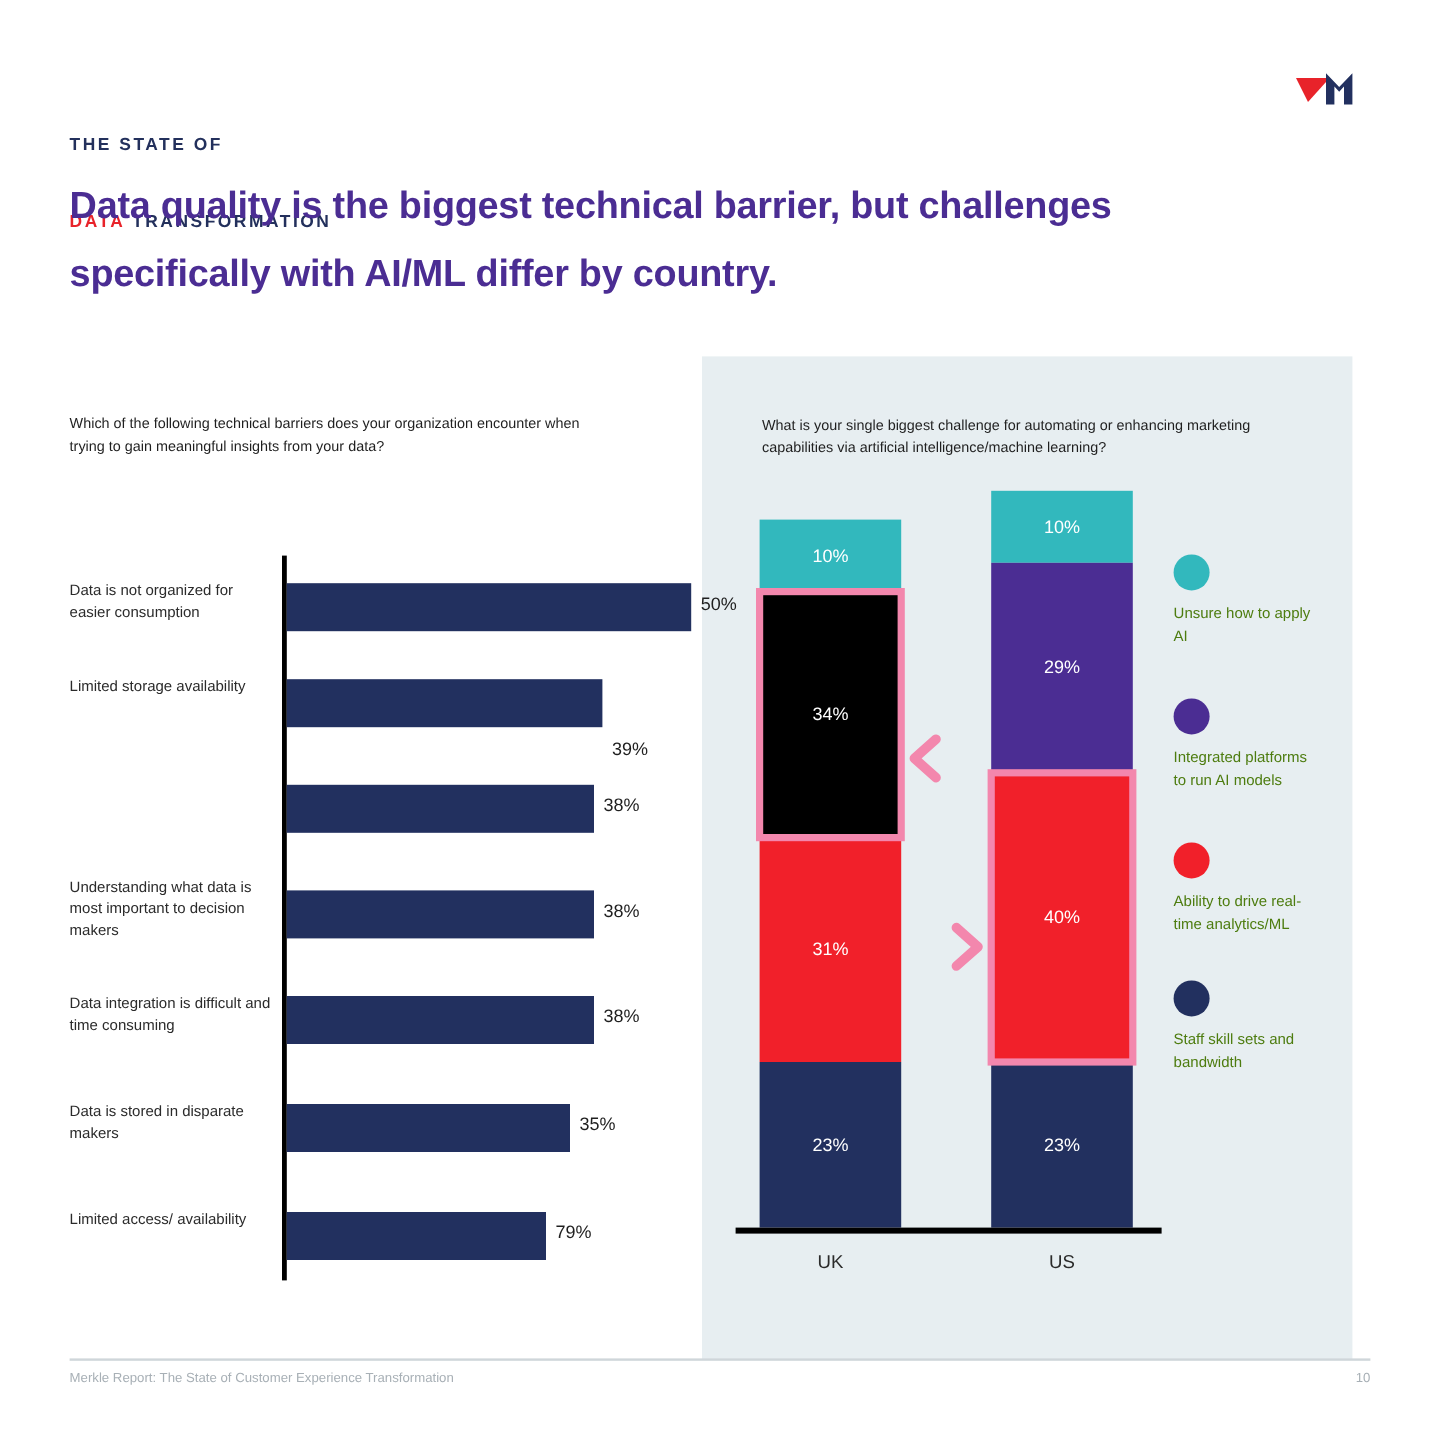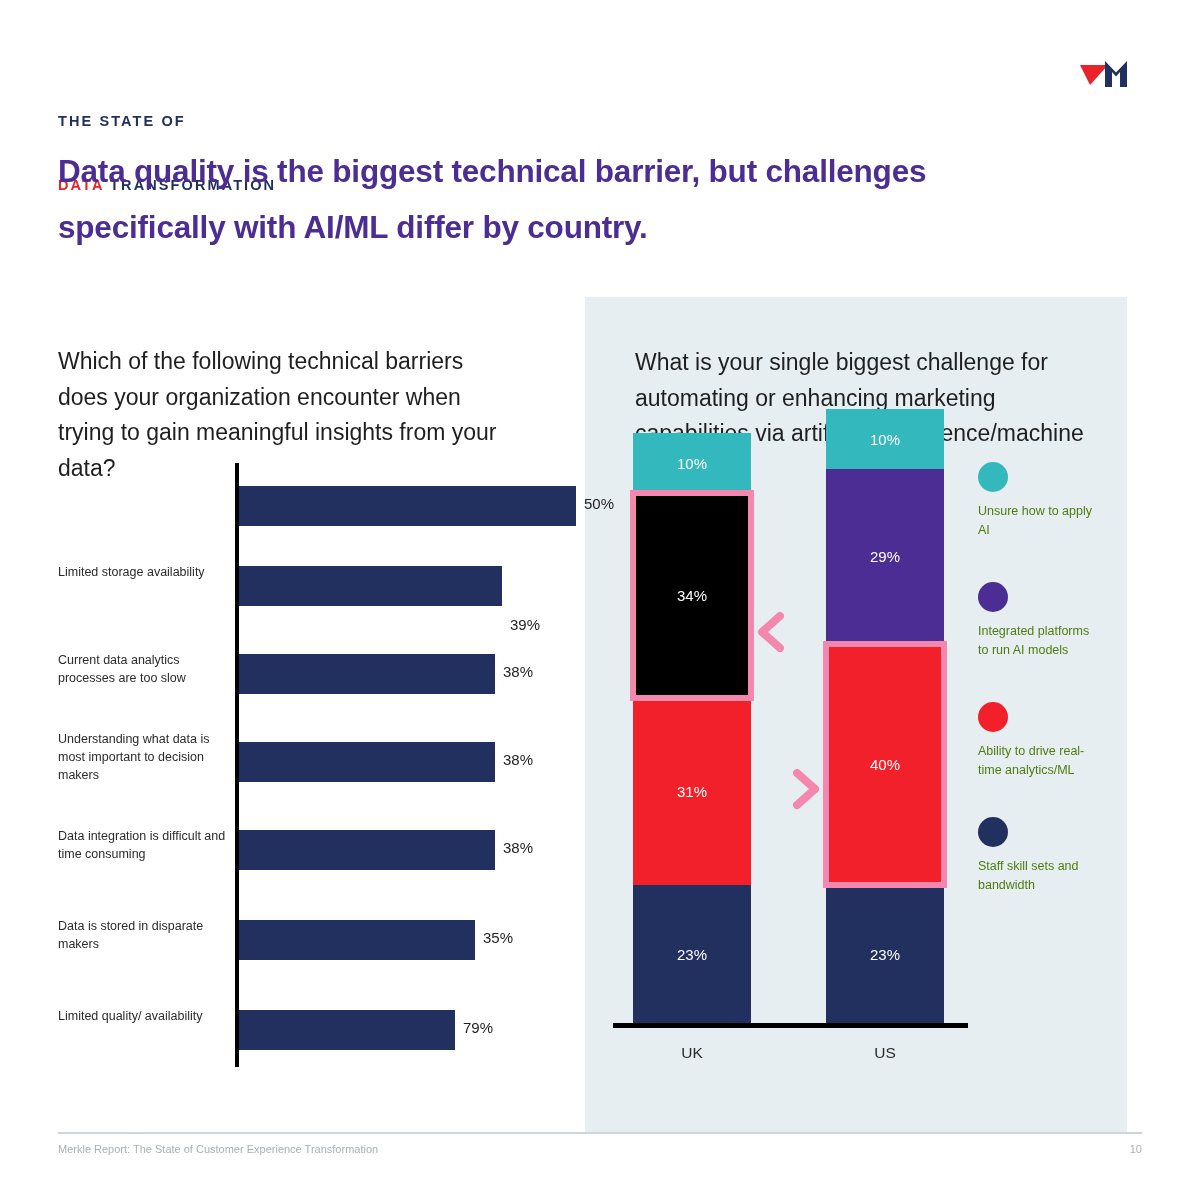--- a/index.html
+++ b/index.html
@@ -60,21 +60,21 @@
     left: 585px;
     top: 297px;
     width: 542px;
     height: 836px;
     background: #e7eef1;
   }
 
   
   .question {
     position: absolute;
-    font-size: 23px;
+    font-size: 12px;
     color: #1f1f1f;
     line-height: 1.55;
   }
   #question-left { left: 58px; top: 344px; width: 450px; }
   #question-right { left: 635px; top: 345px; width: 460px; }
 
   
   #left-chart {
     position: absolute;
     left: 58px;
@@ -235,50 +235,50 @@
 
 <div id="right-panel-bg"></div>
 
 <div class="question" id="question-left">Which of the following technical barriers does your organization encounter when trying to gain meaningful insights from your data?</div>
 <div class="question" id="question-right">What is your single biggest challenge for automating or enhancing marketing capabilities via artificial intelligence/machine learning?</div>
 
 <div id="left-chart">
   <div id="left-axis"></div>
   <div id="left-bars">
       <div class="hbar-row" style="top: 14px;">
+        <div class="hbar-label" style="top: 6px;">Data is not organized for easier consumption</div>
         <div class="hbar-bar" style="width: 337px; background: rgb(34, 48, 95);"></div>
         <div class="hbar-value" style="left: 526px;">50%</div>
       </div>
       <div class="hbar-row" style="top: 94px;">
         <div class="hbar-label" style="top: 6px;">Limited storage availability</div>
         <div class="hbar-bar" style="width: 263px; background: rgb(34, 48, 95);"></div>
         <div class="hbar-value" style="left: 452px; margin-top: 41px;">39%</div>
       </div>
       <div class="hbar-row" style="top: 182px;">
-        <div class="hbar-label" style="top: 6px;">Current data analytics processes are too slow</div>
         <div class="hbar-bar" style="width: 256px; background: rgb(34, 48, 95);"></div>
         <div class="hbar-value" style="left: 445px;">38%</div>
       </div>
       <div class="hbar-row" style="top: 270px;">
         <div class="hbar-label" style="top: -3px;">Understanding what data is most important to decision makers</div>
         <div class="hbar-bar" style="width: 256px; background: rgb(34, 48, 95);"></div>
         <div class="hbar-value" style="left: 445px;">38%</div>
       </div>
       <div class="hbar-row" style="top: 358px;">
         <div class="hbar-label" style="top: 6px;">Data integration is difficult and time consuming</div>
         <div class="hbar-bar" style="width: 256px; background: rgb(34, 48, 95);"></div>
         <div class="hbar-value" style="left: 445px;">38%</div>
       </div>
       <div class="hbar-row" style="top: 448px;">
         <div class="hbar-label" style="top: 6px;">Data is stored in disparate makers</div>
         <div class="hbar-bar" style="width: 236px; background: rgb(34, 48, 95);"></div>
         <div class="hbar-value" style="left: 425px;">35%</div>
       </div>
       <div class="hbar-row" style="top: 538px;">
-        <div class="hbar-label" style="top: 6px;">Limited quality/ availability</div>
+        <div class="hbar-label" style="top: 6px;">Limited access/ availability</div>
         <div class="hbar-bar" style="width: 216px; background: rgb(34, 48, 95);"></div>
         <div class="hbar-value" style="left: 405px;">79%</div>
       </div>
     </div>
 </div>
 
 <div id="stacked-chart">
   <div id="stack-cols">
       <div class="stack-col" style="left: 20px;">
         <div class="stack-seg" style="height: 60px; background: rgb(50, 184, 189);">

